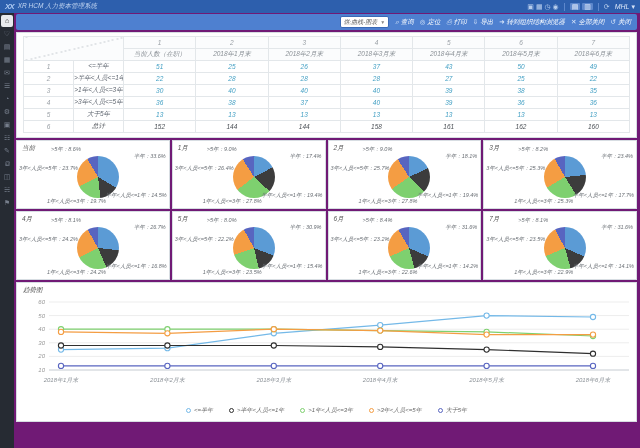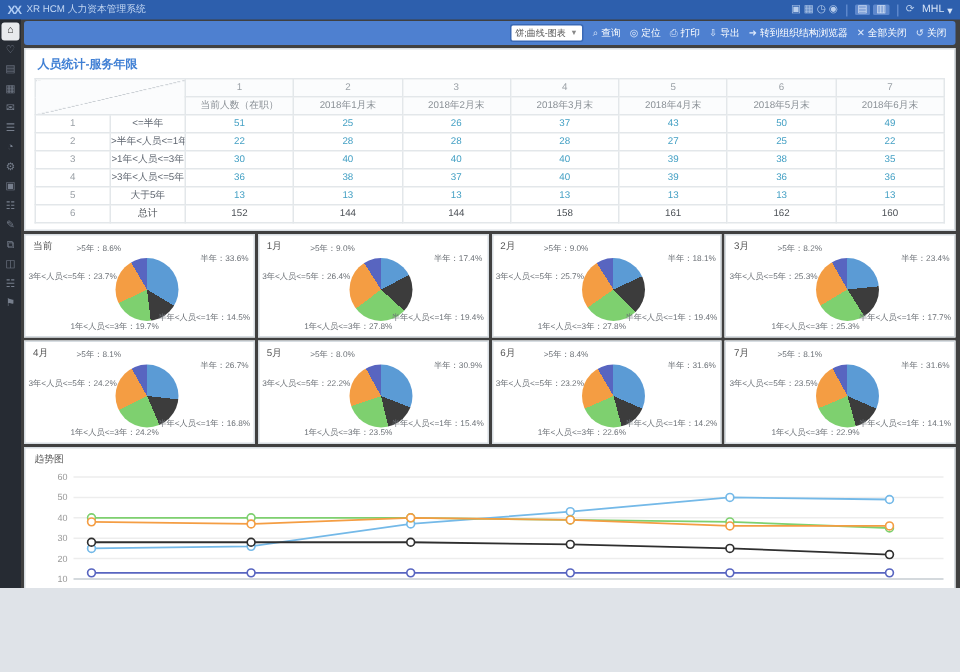--- a/index.html
+++ b/index.html
@@ -1,18 +1,18 @@
 <!DOCTYPE html>
 <html><head>
 <meta charset="utf-8">
 <style>
   * { margin:0; padding:0; box-sizing:border-box; }
   html,body { width:640px; height:448px; overflow:hidden; }
   body { font-family:"Liberation Sans","DejaVu Sans",sans-serif; background:#dfe3e8; }
-  .app { position:relative; width:640px; height:392px; background:#404040; overflow:hidden; }
+  .app { position:relative; width:640px; height:448px; background:#701a75; overflow:hidden;font-style:italic; }
 
   
   .topbar { position:absolute; left:0; top:0; width:640px; height:13px; background:#2d5fad;
             display:flex; align-items:center; padding:0 5px; gap:4px; color:#cfe0f5; font-size:7px; }
   .logo { color:#aecbf4; font-weight:bold; font-size:8px; letter-spacing:-1px; }
   .tb-title { color:#c2d6f2; font-size:6.5px; }
   .tb-right { margin-left:auto; display:flex; align-items:center; gap:5px; font-size:7px; color:#b7cdec; }
   .tb-ic { cursor:pointer; line-height:13px; }
   .tb-box { background:#5d87cc; border-radius:1px; padding:0 2px; color:#eaf1fb; height:10px; line-height:10px; }
   .tb-sep { width:1px; height:8px; background:#5d87cc; }
@@ -144,21 +144,20 @@
             <span>全部关闭</span>
           </span>
           <span class="tbtn">
             <span class="ic">↺</span>
             <span>关闭</span>
           </span>
         </span>
     </div>
 
     <div class="card table-card">
-      <div class="page-title">人员统计-服务年限</div>
       <table class="stats">
           <thead>
             <tr>
               <th class="corner" rowspan="2" colspan="2"></th>
               <th class="cn">1</th>
               <th class="cn">2</th>
               <th class="cn">3</th>
               <th class="cn">4</th>
               <th class="cn">5</th>
               <th class="cn">6</th>

